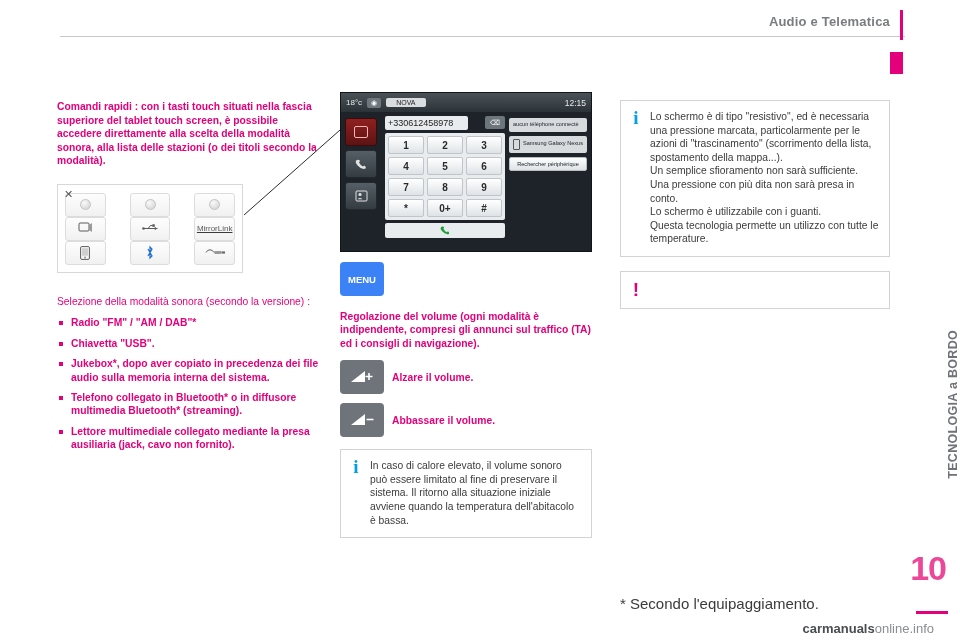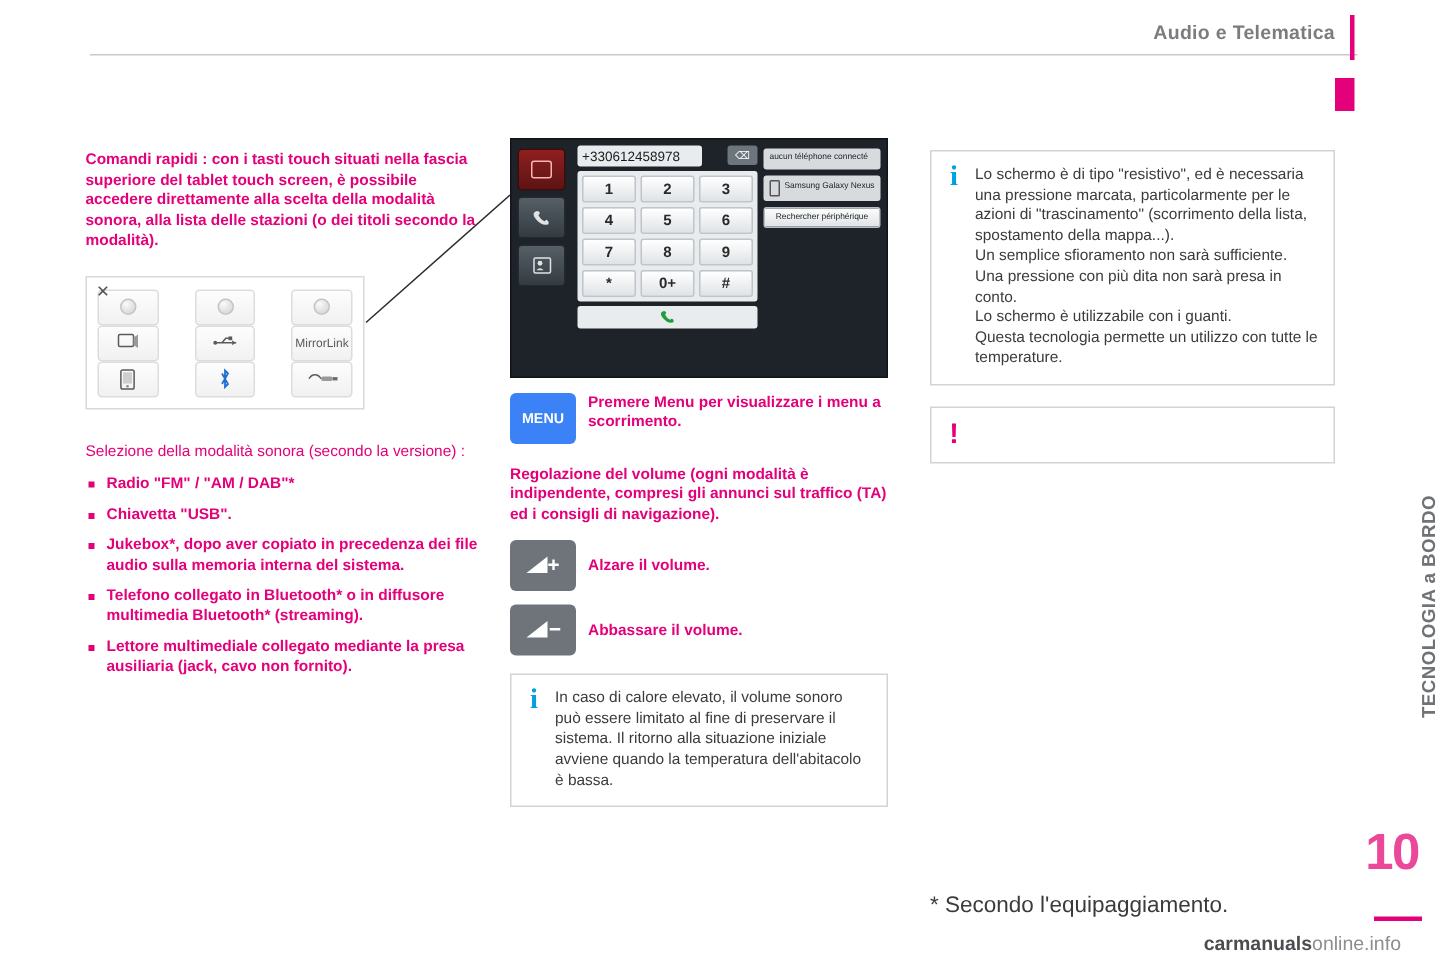--- a/index.html
+++ b/index.html
@@ -70,21 +70,21 @@
     margin:0 0 16px 0;
   }
 
   
   .touchpanel {
     width:186px; border:1px solid #d8d8d8; background:#fff;
     padding:8px 7px 7px 7px; position:relative;
     margin-bottom:22px;
   }
   .tp-close { position:absolute; left:6px; top:3px; font-size:11px; color:#555; }
-  .tp-row { display:flex; gap:24px; margin-top:0; }
+  .tp-row { display:flex; gap:24px; margin-top:0;text-decoration:underline; }
   .tp-row:first-child { margin-top:10px; }
   .tp-key {
     flex:1; height:24px; border:1px solid #dcdcdc; border-radius:3px;
     background:linear-gradient(#fdfdfd,#f1f1f1);
     display:flex; align-items:center; justify-content:center;
     font-size:8px; color:#5a5a5a;
   }
   .tp-key svg { display:block; }
   .tp-dot { width:11px;height:11px;border-radius:50%;
             background:radial-gradient(circle at 35% 30%, #fafafa, #cfcfcf);
@@ -306,20 +306,26 @@
     <li>Chiavetta "USB".</li>
     <li>Jukebox*, dopo aver copiato in precedenza dei file audio sulla memoria interna del sistema.</li>
     <li>Telefono collegato in Bluetooth* o in diffusore multimedia Bluetooth* (streaming).</li>
     <li>Lettore multimediale collegato mediante la presa ausiliaria (jack, cavo non fornito).</li>
   </ul>
 </div>
 
 <div class="col2">
 
   <div class="screen">
+    <div class="scr-top">
+      <span>18°c</span>
+      <span class="scr-chip">◉</span>
+      <span class="scr-chip nova">NOVA</span>
+      <span class="scr-time">12:15</span>
+    </div>
     <div class="scr-body">
 
       <div class="leftcol">
         <div class="lc-btn red">
             <span class="lc-ico r"></span>
           </div>
         <div class="lc-btn">
           <svg width="13" height="13" viewBox="0 0 13 13">
               <path d="M2 2 q2 -1 3 1 l-1 1.5 q1.5 3 4 4 l1.3 -1 q2 1 1.3 3 -4 1.5 -8 -3 -3.5 -4 -0.6 -5.5z" fill="#e2e2e2"></path>
             </svg>
@@ -376,21 +382,20 @@
           <span>Samsung Galaxy Nexus</span>
         </div>
         <div class="rp-btn">Rechercher périphérique</div>
       </div>
 
     </div>
   </div>
 
   <div class="note-row">
     <div class="menu-btn">MENU</div>
-    <div class="note-txt">Premere Menu per visualizzare i menu a scorrimento.</div>
   </div>
 
   <p class="p-vol">Regolazione del volume (ogni modalità è indipendente, compresi gli annunci sul traffico (TA) ed i consigli di navigazione).</p>
 
   <div class="vol-row">
     <div class="vol-btn">
       <svg width="26" height="16" viewBox="0 0 26 16">
         <path d="M2 13 L16 2 L16 13 Z" fill="#ffffff"></path>
         <path d="M20 4 v7 M16.5 7.5 h7" stroke="#ffffff" stroke-width="1.6"></path>
       </svg>

